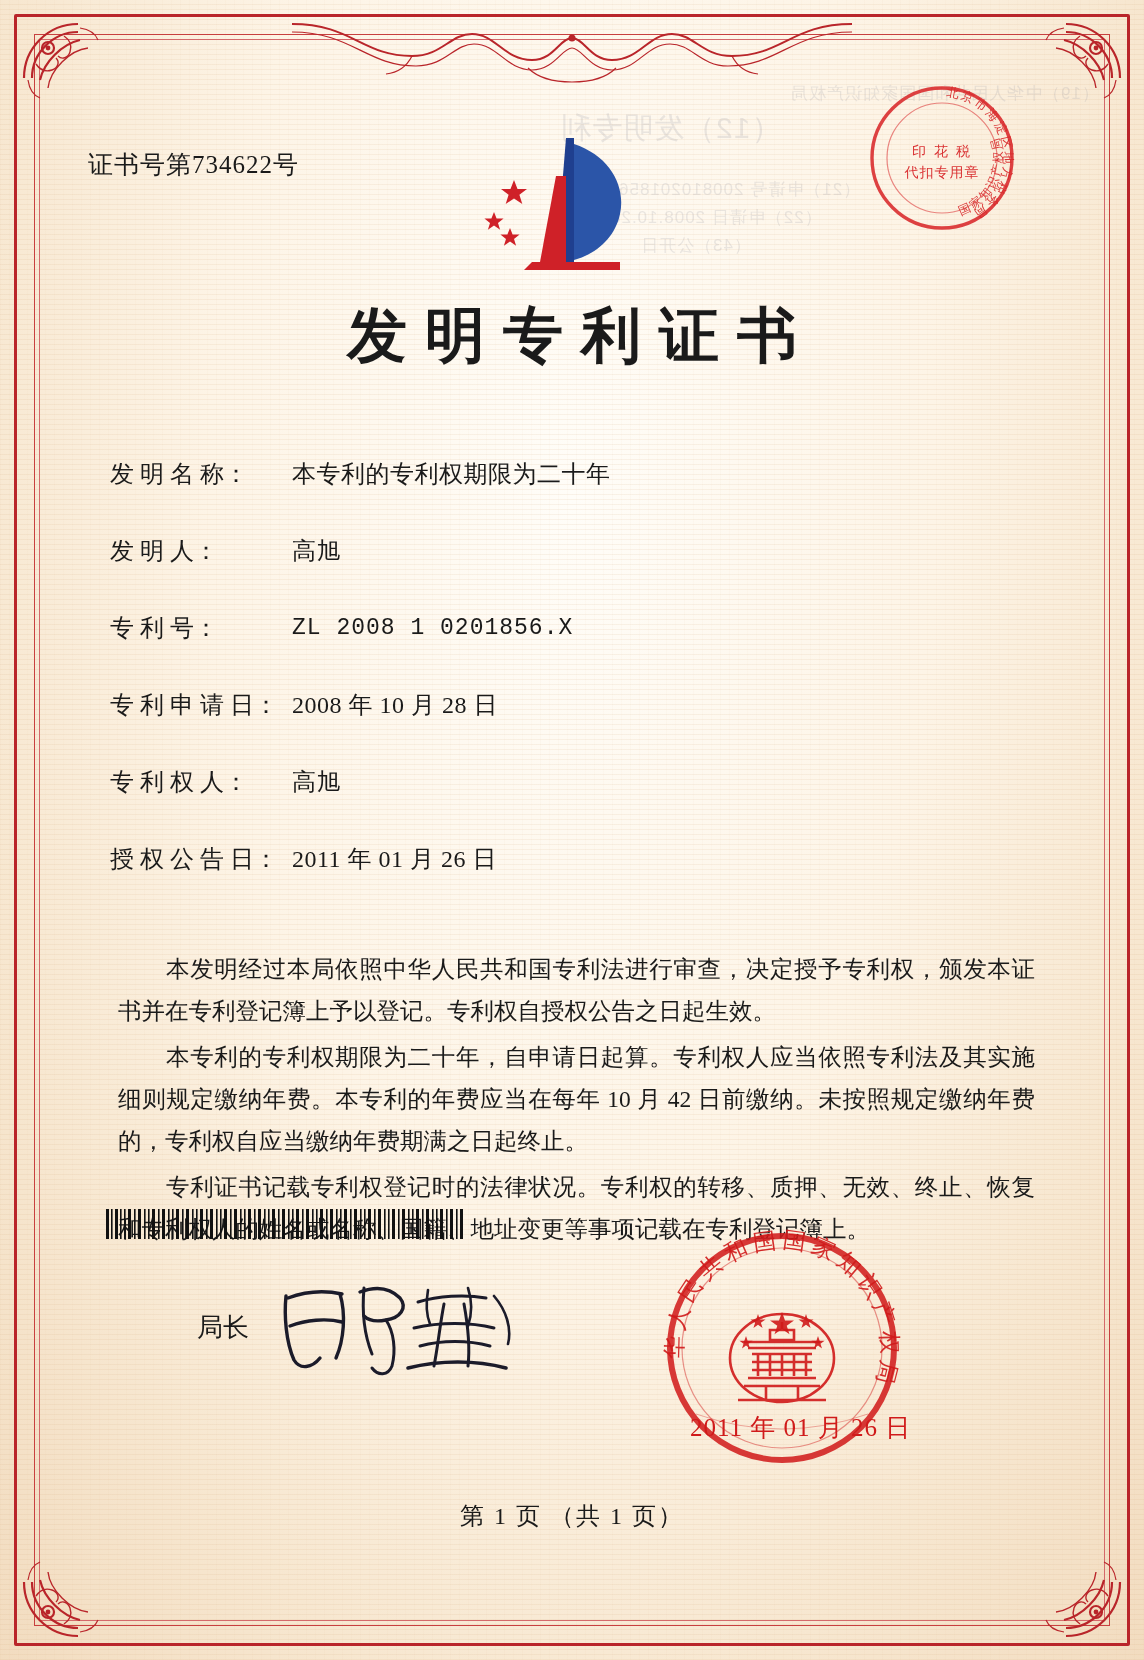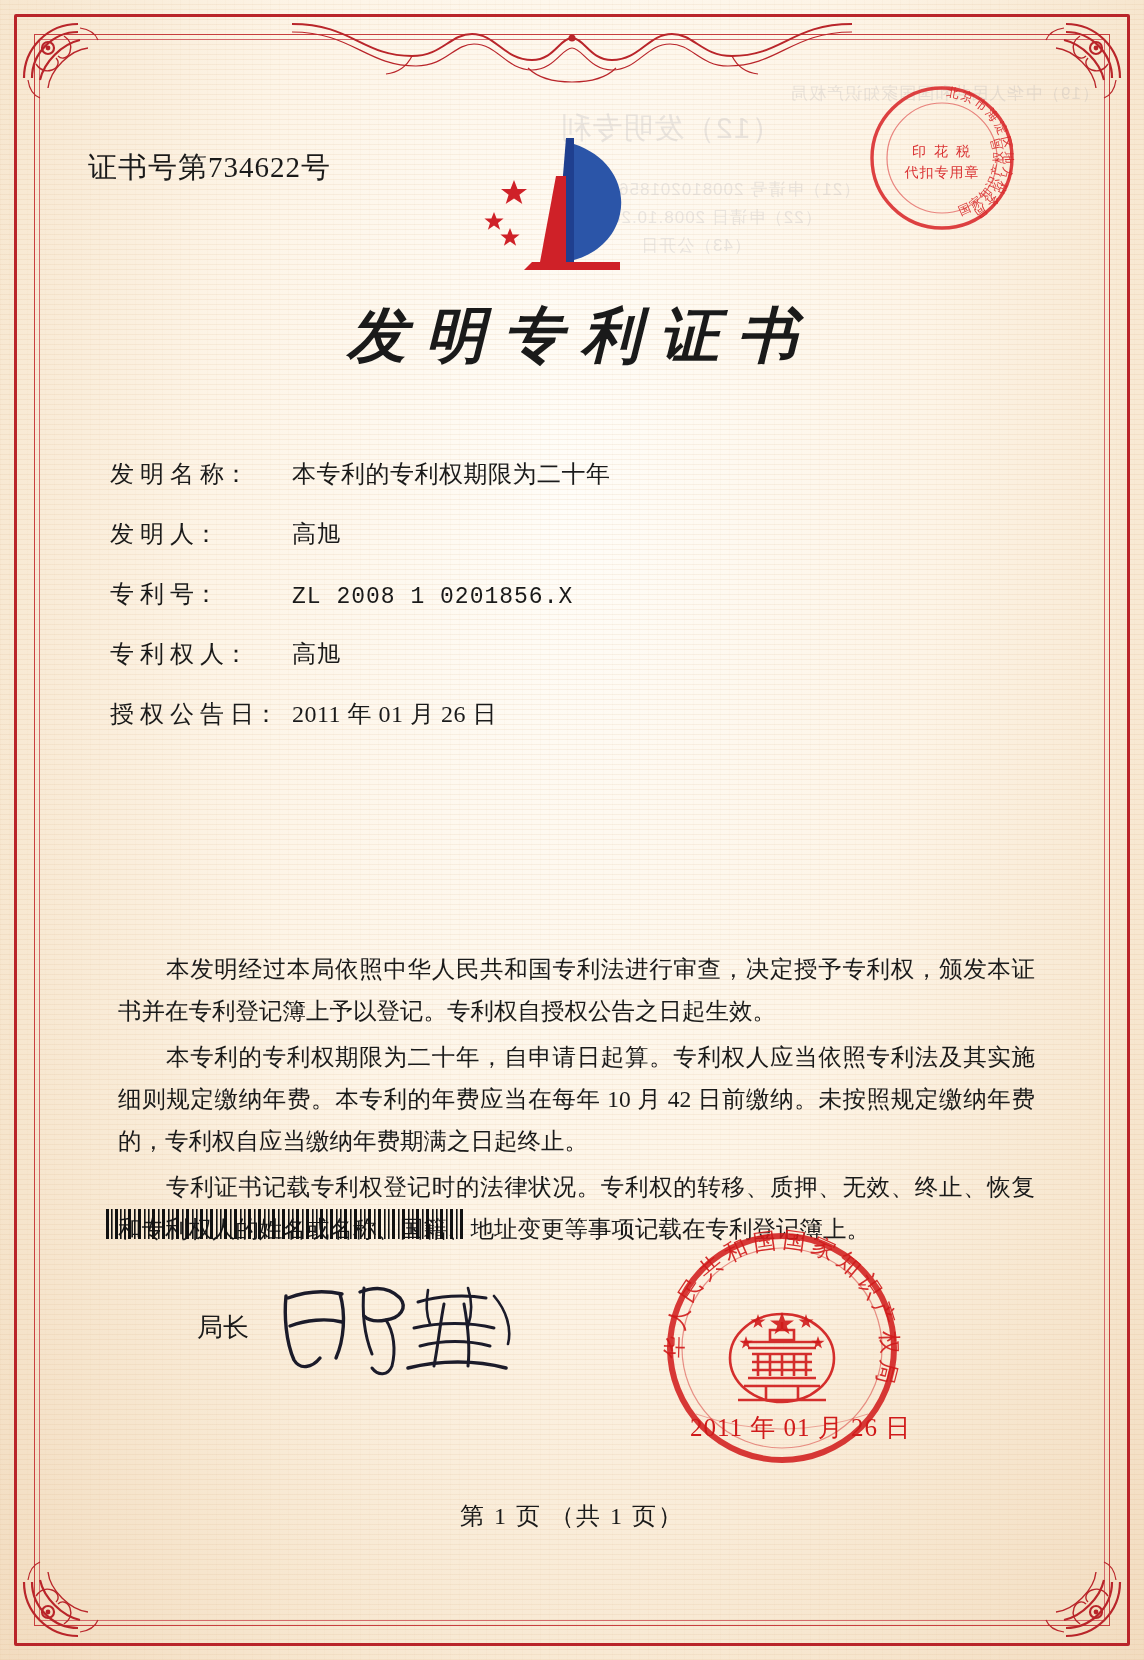--- a/index.html
+++ b/index.html
@@ -104,42 +104,41 @@
   .doc-title {
     position: absolute;
     left: 0; right: 0; top: 296px;
     text-align: center;
     font-size: 60px;
     letter-spacing: 18px;
     color: #1a1a1a;
     font-weight: bold;
     text-indent: 18px;
     font-family: "Liberation Serif", "DejaVu Serif", serif;
-    font-style: italic;
   }
 
   
   .cert-no {
     position: absolute;
     left: 88px; top: 148px;
-    font-size: 29px;
+    font-size: 25px;
     color: #1a1a1a;
     letter-spacing: 1px;
   }
 
   
   .fields {
     position: absolute;
     left: 110px; top: 458px;
     width: 920px;
   }
   .field-row {
     display: flex;
-    align-items: flex-end;
-    margin-bottom: 28px;
+    align-items: center;
+    margin-bottom: 45px;
     font-size: 24px;
     color: #1a1a1a;
   }
   .field-label {
     width: 182px;
     flex: 0 0 auto;
     white-space: nowrap;
   }
   .field-value {
     flex: 1 1 auto;
@@ -350,20 +349,24 @@
       <span class="field-label">发 明 名 称：</span>
       <span class="field-value">本专利的专利权期限为二十年</span>
     </div>
     <div class="field-row">
       <span class="field-label">发 明 人：</span>
       <span class="field-value">高旭</span>
     </div>
     <div class="field-row">
       <span class="field-label">专 利 号：</span>
       <span class="field-value mono">ZL 2008 1 0201856.X</span>
+    </div>
+    <div class="field-row">
+      <span class="field-label">专 利 申 请 日：</span>
+      <span class="field-value">2008 年 10 月 28 日</span>
     </div>
     <div class="field-row">
       <span class="field-label">专 利 权 人：</span>
       <span class="field-value">高旭</span>
     </div>
     <div class="field-row">
       <span class="field-label">授 权 公 告 日：</span>
       <span class="field-value">2011 年 01 月 26 日</span>
     </div>
   </div>

